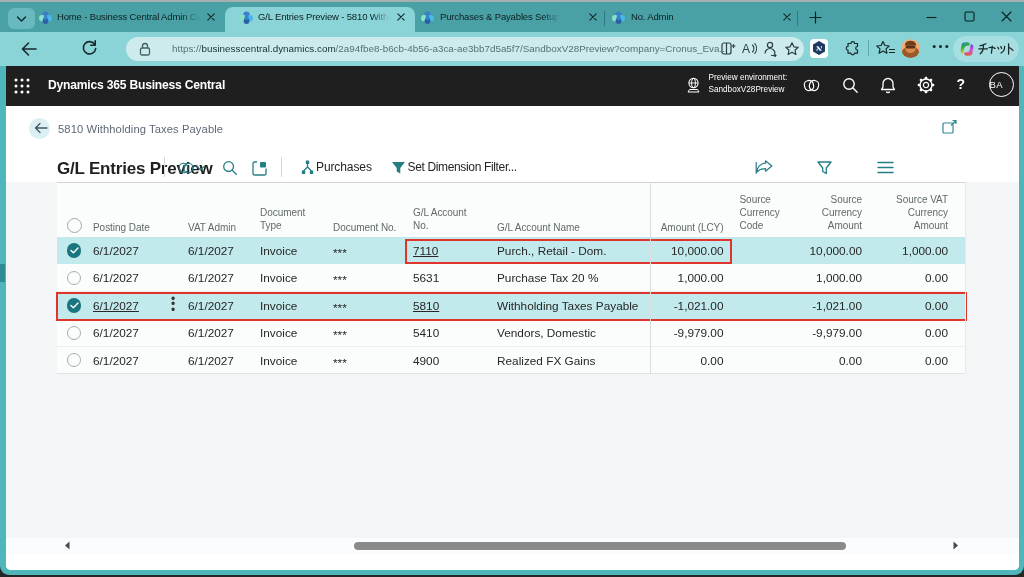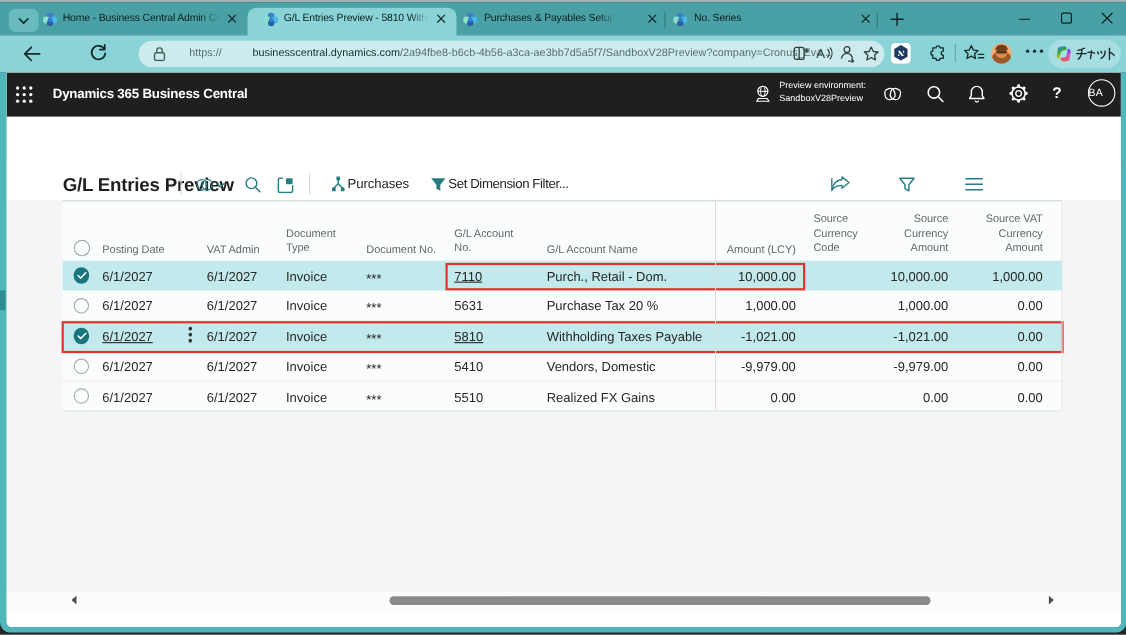--- a/index.html
+++ b/index.html
@@ -9,21 +9,21 @@
   
   #topstrip { left:0; top:0; width:1024px; height:2px; background:#A5B1B1; }
   #tabbar { left:0; top:2px; width:1024px; height:30px; background:#49A1A5; }
   #addrrow { left:0; top:32px; width:1024px; height:34px; background:#8AD3D6; }
   .tab { top:4.5px; height:27.5px; border-radius:8px 8px 0 0; }
   .tabtxt { font-size:9.5px; letter-spacing:-0.15px; color:#0C1F20; white-space:nowrap; overflow:hidden; -webkit-mask-image:linear-gradient(90deg,#000 85%,transparent 98%); }
   .tabsep { top:9px; width:1px; height:15px; background:#2E7A7E; }
   #chevbtn { left:8px; top:6px; width:27px; height:21px; border-radius:6px; background:#69BABE; }
   #urlpill { left:126px; top:5px; width:678px; height:24px; border-radius:12px; background:#CDEBEC; }
   .url { font-size:9.85px; color:#56706F; white-space:nowrap; }
-  .urld { color:#15302F;margin-left:28px; }
+  .urld { color:#15302F; }
   #chatpill { left:953px; top:4px; width:66px; height:26px; border-radius:13px; background:#A7DEE1; }
   
   #winframe { left:0; top:66px; width:1024px; height:509px; background:#4FB6BB; border-radius:0 0 9px 9px; }
   #page { left:5.5px; top:66px; width:1013px; height:504px; background:#ffffff; border-radius:0 0 5px 5px; overflow:hidden;text-decoration:underline; }
   
   #darkhdr { left:0; top:0; width:1013px; height:40px; background:#1F1F1F; }
   #titlerow { left:0; top:40px; width:1013px; height:42px; background:#fff; }
   #toolbar { left:0; top:82px; width:1013px; height:34px; background:#fff; }
   #content { left:0; top:116px; width:1013px; height:388px; background:#F4F5F6; }
   #tbl { left:51px; top:116px; width:909px; height:192px; background:#FBFCFC; }
@@ -97,21 +97,21 @@
 
   <svg class="abs" style="left:612px;top:9px" width="13" height="13" viewBox="0 0 13 13">
       <g>
         <circle cx="6.5" cy="3.6" r="3.1" fill="#3D7DC8"></circle>
         <circle cx="3.1" cy="7.2" r="3.1" fill="#8BE0C8"></circle>
         <circle cx="9.9" cy="7.2" r="3.1" fill="#49B8E8"></circle>
         <circle cx="6.5" cy="10" r="2.9" fill="#2C5FA6"></circle>
         <circle cx="6.5" cy="6.9" r="2.1" fill="#2E86C8"></circle>
       </g>
     </svg>
-  <div class="abs tabtxt" style="left:631px;top:9px;width:120px">No. Series</div>
+  <div class="abs tabtxt" style="left:631px;top:9px;width:120px">No. Admin</div>
   <svg class="abs" style="left:782px;top:10px" width="10" height="10" viewBox="0 0 10 10">
       <path d="M1.8 1.8 L8.2 8.2 M8.2 1.8 L1.8 8.2" stroke="#13282A" stroke-width="1.1" stroke-linecap="round"></path>
     </svg>
   <div class="tabsep abs" style="left:797px"></div>
   <svg class="abs" style="left:809px;top:9px" width="13" height="13" viewBox="0 0 13 13">
       <path d="M6.5 1 L6.5 12 M1 6.5 L12 6.5" stroke="#0C1F20" stroke-width="1.2" stroke-linecap="round"></path>
     </svg>
 
   <svg class="abs" style="left:926px;top:10px" width="11" height="11" viewBox="0 0 11 11">
       <path d="M0.5 5.5 L10.5 5.5" stroke="#0C1F20" stroke-width="1.1"></path>
@@ -273,20 +273,31 @@
           <rect x="-1.3" y="-8.3" width="2.6" height="2.8" rx="1" fill="#fff" transform="rotate(180)"></rect>
           <rect x="-1.3" y="-8.3" width="2.6" height="2.8" rx="1" fill="#fff" transform="rotate(225)"></rect>
           <rect x="-1.3" y="-8.3" width="2.6" height="2.8" rx="1" fill="#fff" transform="rotate(270)"></rect>
           <rect x="-1.3" y="-8.3" width="2.6" height="2.8" rx="1" fill="#fff" transform="rotate(315)"></rect>
           <circle r="6" fill="none" stroke="#fff" stroke-width="1.4"></circle>
           <circle r="2.6" fill="none" stroke="#fff" stroke-width="1.3"></circle>
         </g>
       </svg>
     <div class="abs" style="left:951px;top:10px;font-size:14px;color:#fff;font-weight:bold">?</div>
     <div class="abs" style="left:983px;top:6px;width:25px;height:25px;border-radius:50%;border:1.4px solid #fff;color:#fff;font-size:9.5px;line-height:24px;letter-spacing:0.3px">BA</div>
+  </div>
+  <div id="titlerow" class="abs">
+    <div class="abs" style="left:23.5px;top:11.5px;width:21px;height:21px;border-radius:50%;background:#DCEFF2"></div>
+    <svg class="abs" style="left:28px;top:16px" width="14" height="12" viewBox="0 0 14 12">
+        <path d="M13 6 L1.5 6 M6 1.5 L1.5 6 L6 10.5" fill="none" stroke="#3E5964" stroke-width="1.3" stroke-linecap="round" stroke-linejoin="round"></path>
+      </svg>
+    <div class="abs" style="left:52.5px;top:17px;font-size:11.2px;color:#5E6876;letter-spacing:0.1px">5810 Withholding Taxes Payable</div>
+    <svg class="abs" style="left:936.5px;top:14px" width="16" height="14" viewBox="0 0 16 14">
+        <rect x="1" y="3" width="10" height="10" rx="1" fill="none" stroke="#2E8A91" stroke-width="1.2"></rect>
+        <path d="M9 5.5 L14 0.5 M10.5 0.5 h3.5 v3.5" fill="none" stroke="#2E8A91" stroke-width="1.2"></path>
+      </svg>
   </div>
   <div id="toolbar" class="abs">
     <div class="abs" style="left:51.5px;top:11px;font-size:17px;font-weight:bold;color:#1F1F1F;letter-spacing:-0.2px">G/L Entries Preview</div>
     <div class="abs" style="left:158px;top:9px;width:1px;height:20px;background:#D8D8D8"></div>
     <svg class="abs" style="left:172.5px;top:12px" width="16" height="16" viewBox="0 0 17 17">
         <g fill="none" stroke="#267D84" stroke-width="1.2">
           <rect x="1.5" y="3.5" width="9" height="10" rx="4.2" transform="rotate(-14 6 8.5)"></rect>
           <rect x="6.5" y="3.5" width="9" height="10" rx="4.2" transform="rotate(14 11 8.5)"></rect>
         </g>
       </svg>
@@ -399,21 +410,21 @@
   <div class="abs celltxt" style="right:103.5px;top:7px">-9,979.00</div>
   <div class="abs celltxt" style="right:17.5px;top:7px">0.00</div>
   </div>
   <div class="rsep abs" style="top:163.6px"></div>
   <div class="row abs" style="top:164.60000000000002px">
   <div class="abs" style="left:10.5px;top:6.7px;width:14px;height:14px;border-radius:50%;border:1.2px solid #A8AEAE"></div>
   <div class="abs celltxt" style="left:36.5px;top:7px;">6/1/2027</div>
   <div class="abs celltxt" style="left:131.5px;top:7px">6/1/2027</div>
   <div class="abs celltxt" style="left:203.5px;top:7px">Invoice</div>
   <div class="abs celltxt" style="left:276.5px;top:9px">***</div>
-  <div class="abs celltxt" style="left:356.5px;top:7px;">5510</div>
+  <div class="abs celltxt" style="left:356.5px;top:7px;">4900</div>
   <div class="abs celltxt" style="left:440.5px;top:7px">Realized FX Gains</div>
   <div class="abs celltxt" style="right:242px;top:7px">0.00</div>
   <div class="abs celltxt" style="right:103.5px;top:7px">0.00</div>
   <div class="abs celltxt" style="right:17.5px;top:7px">0.00</div>
   </div>
   <div class="rsep abs" style="top:191.0px;background:#E2E4E5"></div>
   <div class="redbox abs" style="left:348.5px;top:57px;width:327px;height:24.5px"></div>
   <div class="redbox abs" style="left:-1px;top:109.5px;width:911px;height:29.5px"></div>
   </div>
   <div id="toolline" class="abs"></div>

